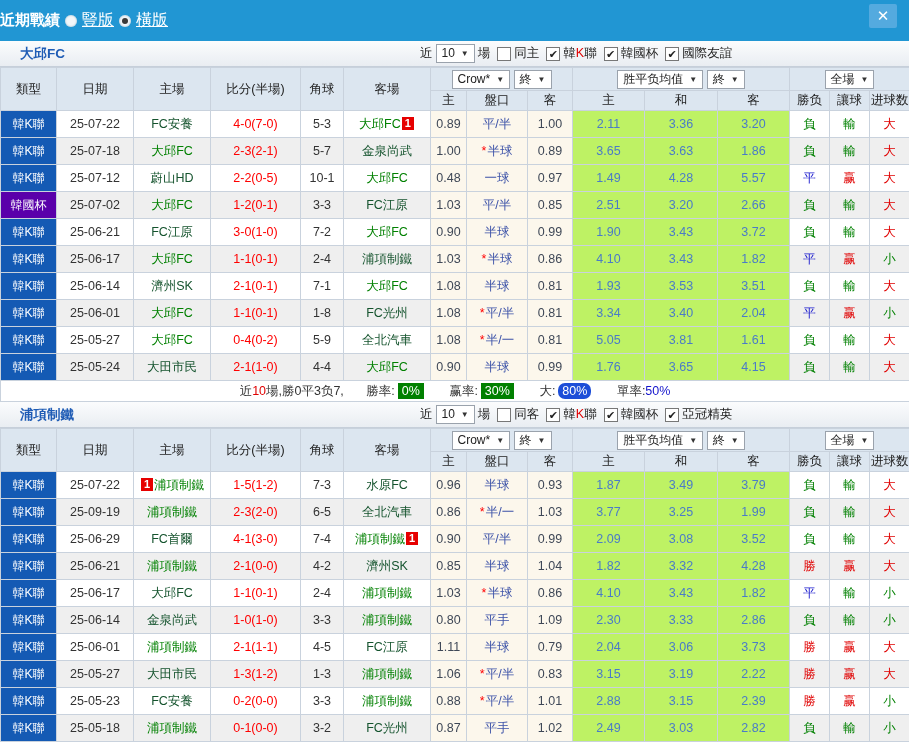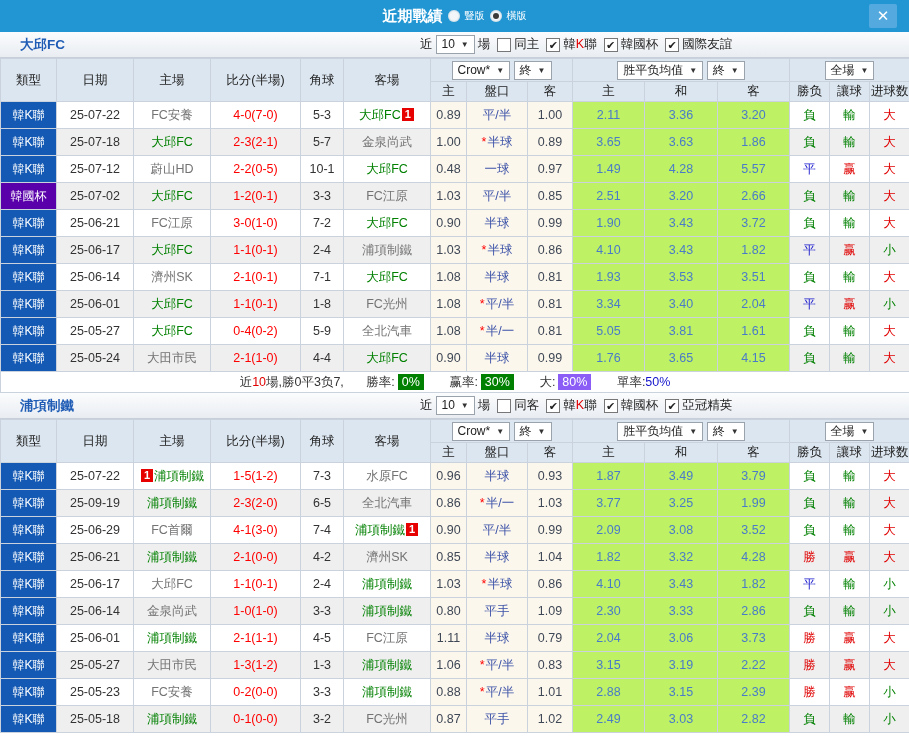--- a/index.html
+++ b/index.html
@@ -5,34 +5,34 @@
   html,body{margin:0;padding:0;}
   body{
     width:909px;height:755px;overflow:hidden;background:#fff;
     font-family:"Liberation Sans","DejaVu Sans",sans-serif;
     -webkit-font-smoothing:antialiased;
   }
   .wrap{width:909px;}
 
   
   .titlebar{
-    height:32px;background:#2196d3;position:relative;
-    display:flex;align-items:center;justify-content:center;
+    height:41px;background:#2196d3;position:relative;
+    display:flex;align-items:center;justify-content:flex-start;
   }
   .title-center{display:flex;align-items:center;gap:5px;}
   .dlg-title{color:#fff;font-size:15px;font-weight:bold;}
   .radio{
     width:12px;height:12px;border-radius:50%;background:#f2f6f9;
     display:inline-block;position:relative;box-shadow:inset 0 0 2px #8ab4cc;
   }
   .radio.selected::after{
     content:"";position:absolute;left:3px;top:3px;width:6px;height:6px;
     border-radius:50%;background:#3a3a3a;
   }
-  .rlabel{color:#fff;font-size:10px;}
+  .rlabel{color:#fff;font-size:16px;text-decoration:underline;}
   .close-btn{
     position:absolute;right:12px;top:4px;width:28px;height:24px;
     background:#54aadf;color:#fff;font-size:15px;font-weight:bold;
     display:flex;align-items:center;justify-content:center;border-radius:2px;
     cursor:pointer;
   }
 
   
   .filterbar{
     height:26px;position:relative;display:flex;align-items:center;
@@ -72,36 +72,36 @@
   td.type.league{background:#145ab4;}
   td.type.cup{background:#5a00aa;}
   td.score{color:#f00;}
   td.odds{background:#fcf7ec;}
   td.odds-num{color:#3f4857;}
   td.hc{color:#3c52a8;margin-top:28px;}
   td.mean{background:#bef264;color:#4a7bc8;}
   .t-red{color:#e00000;}
   .t-green{color:#008000;}
   .t-blue{color:#1414cc;}
-  .team{color:#737373;}
+  .team{color:#14532d;}
   .team.focus{color:#008000;}
   .badge{
     display:inline-block;background:#e60000;color:#fff;font-size:11px;
     font-weight:bold;line-height:13px;padding:0 3px;margin:0 1px;vertical-align:1px;
   }
   .star{color:#f00;margin-right:1px;}
 
   
   tr.summary-row td{height:21px;font-size:12.5px;color:#333;background:#fff;}
   .badge-g,.badge-r{
     display:inline-block;color:#fff;padding:0 4px;margin:0 3px;
     font-size:12.5px;line-height:16px;
   }
   .badge-g{background:#008000;}
-  .badge-r{background:#8b5cf6;}
+  .badge-r{background:#1d4ed8;border-radius:7px;}
   .sum-gap{margin-left:19px;}
 </style>
 </head>
 <body>
 
 <div class="wrap">
 
   <div class="titlebar">
     <div class="title-center">
       <span class="dlg-title">近期戰績</span>

